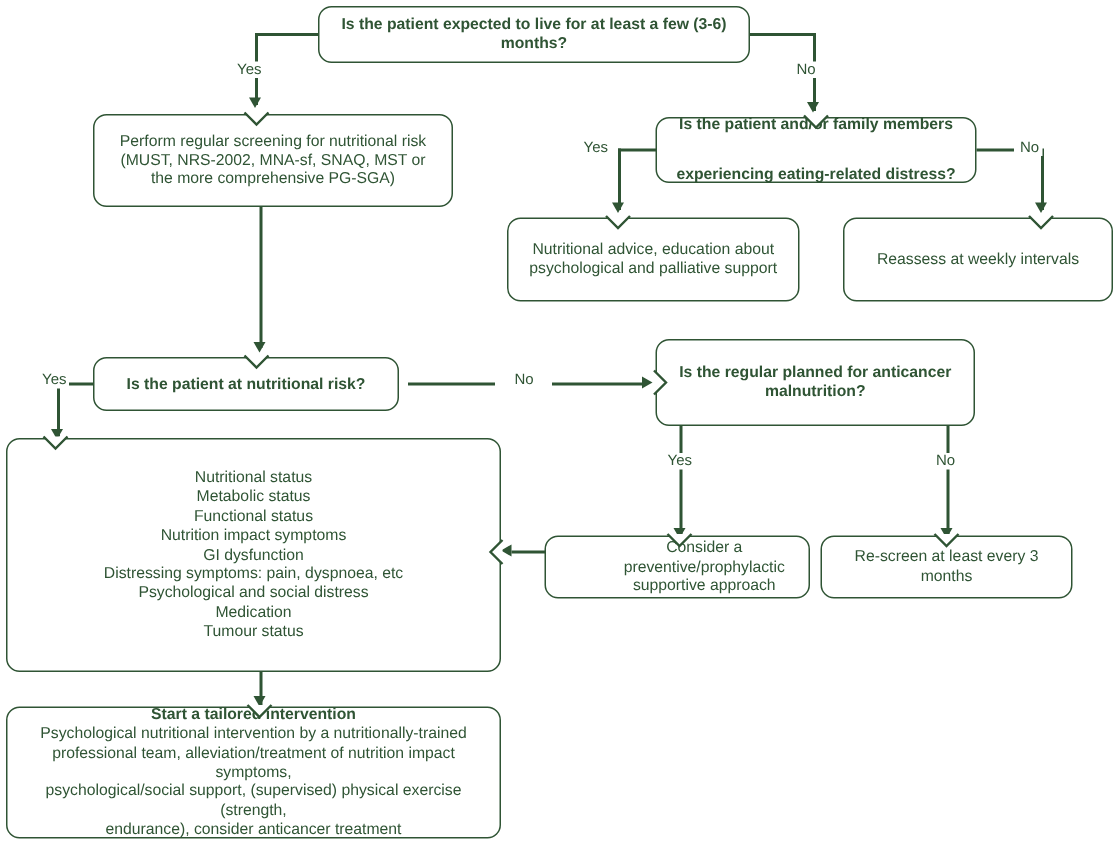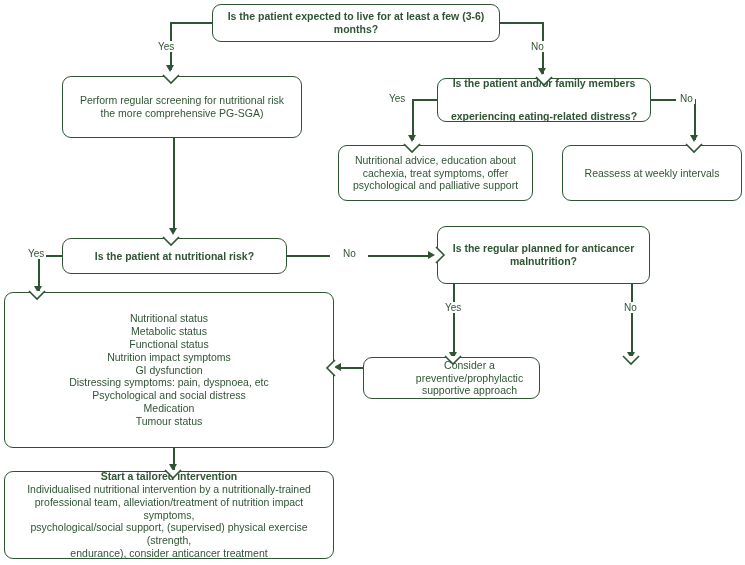--- a/index.html
+++ b/index.html
@@ -125,20 +125,21 @@
   <div class="arrow-down" style="left:166px; top:65px;"></div>
   <div class="edge-label" style="left:156px; top:41px;">Yes</div>
 
   <div class="edge h" style="left:500px; top:22px; width:43px;"></div>
   <div class="edge v" style="left:542px; top:22px; height:52px;"></div>
   <div class="arrow-down" style="left:538px; top:68px;"></div>
   <div class="edge-label" style="left:529px; top:41px;">No</div>
 
   <div class="node" style="left:62px; top:76px; width:240px; height:62px; flex-direction:column;">
     <span class="body">Perform regular screening for nutritional risk</span>
+    <span class="body">(MUST, NRS-2002, MNA-sf, SNAQ, MST or</span>
     <span class="body">the more comprehensive PG-SGA)</span>
   </div>
   <svg class="notch-top" style="left:163px; top:75px;" viewBox="0 0 16 9">
     <polyline points="0,0 8,8 16,0" fill="#ffffff" stroke="#2f5434" stroke-width="1.6"></polyline>
   </svg>
 
   <div class="edge v" style="left:173px; top:138px; height:94px;"></div>
   <div class="arrow-down" style="left:169px; top:228px;"></div>
 
   <div class="node bold" style="left:437px; top:78px; width:214px; height:44px; flex-direction:column;gap:20px;">
@@ -154,35 +155,34 @@
   <div class="arrow-down" style="left:408px; top:135px;"></div>
   <div class="edge-label" style="left:387px; top:93px;">Yes</div>
 
   <div class="edge h" style="left:651px; top:99px; width:25px;"></div>
   <div class="edge v" style="left:694px; top:99px; height:41px;"></div>
   <div class="arrow-down" style="left:690px; top:135px;"></div>
   <div class="edge-label" style="left:678px; top:93px;">No</div>
 
   <div class="node" style="left:338px; top:145px; width:195px; height:56px; flex-direction:column;">
     <span class="body">Nutritional advice, education about</span>
-    <span class="body">cachexia, treat symptoms, offer</span>
     <span class="body">psychological and palliative support</span>
   </div>
   <svg class="notch-top" style="left:404px; top:144px;" viewBox="0 0 16 9">
     <polyline points="0,0 8,8 16,0" fill="#ffffff" stroke="#2f5434" stroke-width="1.6"></polyline>
   </svg>
 
   <div class="node" style="left:562px; top:145px; width:180px; height:56px;">
     <span class="body">Reassess at weekly intervals</span>
   </div>
   <svg class="notch-top" style="left:686px; top:144px;" viewBox="0 0 16 9">
     <polyline points="0,0 8,8 16,0" fill="#ffffff" stroke="#2f5434" stroke-width="1.6"></polyline>
   </svg>
 
-  <div class="node bold" style="left:62px; top:238px; width:225px; height:36px;">
+  <div class="node bold" style="left:62px; top:238px; width:204px; height:36px;">
     <span>Is the patient at nutritional risk?</span>
   </div>
   <svg class="notch-top" style="left:163px; top:237px;" viewBox="0 0 16 9">
     <polyline points="0,0 8,8 16,0" fill="#ffffff" stroke="#2f5434" stroke-width="1.6"></polyline>
   </svg>
 
   <div class="edge h" style="left:38px; top:255px; width:25px;"></div>
   <div class="edge v" style="left:38px; top:255px; height:36px;"></div>
   <div class="arrow-down" style="left:34px; top:286px;"></div>
   <div class="edge-label" style="left:26px; top:248px;">Yes</div>
@@ -233,27 +233,30 @@
     <span class="body">Consider a preventive/prophylactic</span>
     <span class="body">supportive approach</span>
   </div>
   <svg class="notch-top" style="left:445px; top:356px;" viewBox="0 0 16 9">
     <polyline points="0,0 8,8 16,0" fill="#ffffff" stroke="#2f5434" stroke-width="1.6"></polyline>
   </svg>
 
   <div class="edge h" style="left:341px; top:367px; width:23px;"></div>
   <div class="arrow-left" style="left:334px; top:363px;"></div>
 
+  <div class="node" style="left:547px; top:357px; width:168px; height:42px;">
+    <span class="body">Re-screen at least every 3 months</span>
+  </div>
   <svg class="notch-top" style="left:623px; top:356px;" viewBox="0 0 16 9">
     <polyline points="0,0 8,8 16,0" fill="#ffffff" stroke="#2f5434" stroke-width="1.6"></polyline>
   </svg>
 
   <div class="node" style="left:4px; top:471px; width:330px; height:88px; flex-direction:column; justify-content:center;">
     <span class="title">Start a tailored intervention</span>
-    <span class="body">Individualised nutritional intervention by a nutritionally-trained</span>
+    <span class="body">Psychological nutritional intervention by a nutritionally-trained</span>
     <span class="body">professional team,  alleviation/treatment of nutrition impact symptoms,</span>
     <span class="body">psychological/social support, (supervised) physical exercise (strength,</span>
     <span class="body">endurance), consider anticancer treatment</span>
   </div>
   <svg class="notch-top" style="left:165px; top:470px;" viewBox="0 0 16 9">
     <polyline points="0,0 8,8 16,0" fill="#ffffff" stroke="#2f5434" stroke-width="1.6"></polyline>
   </svg>
 
 </div>
 

